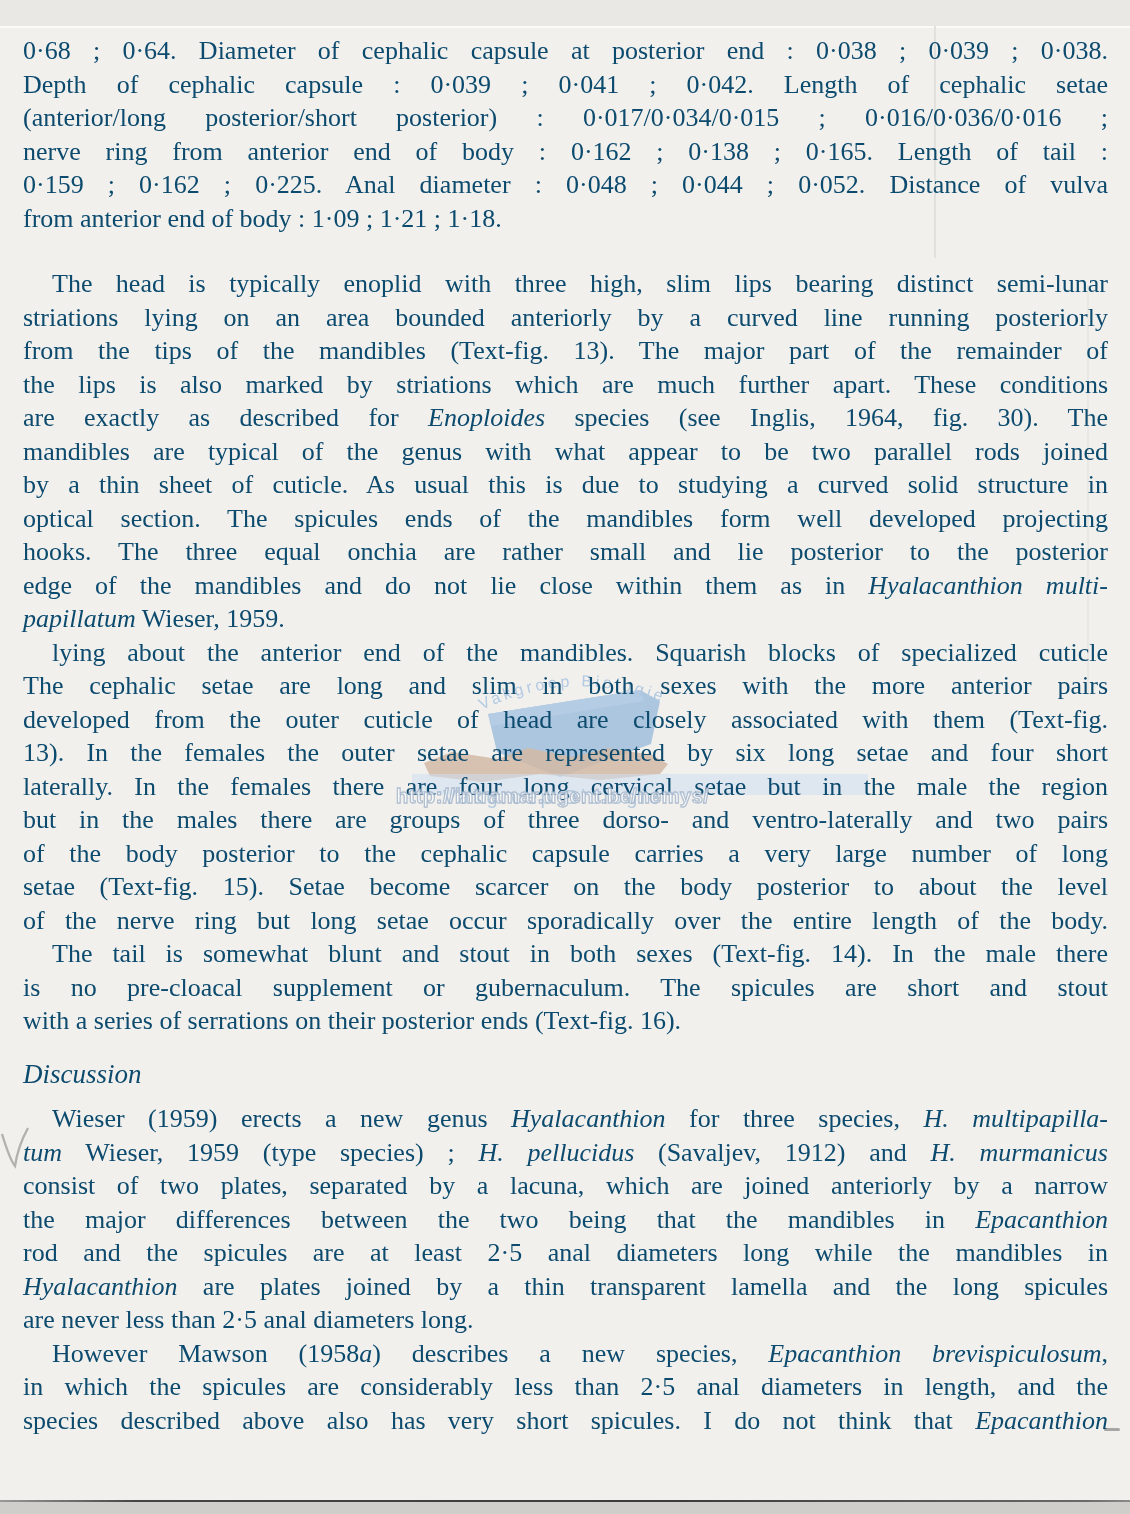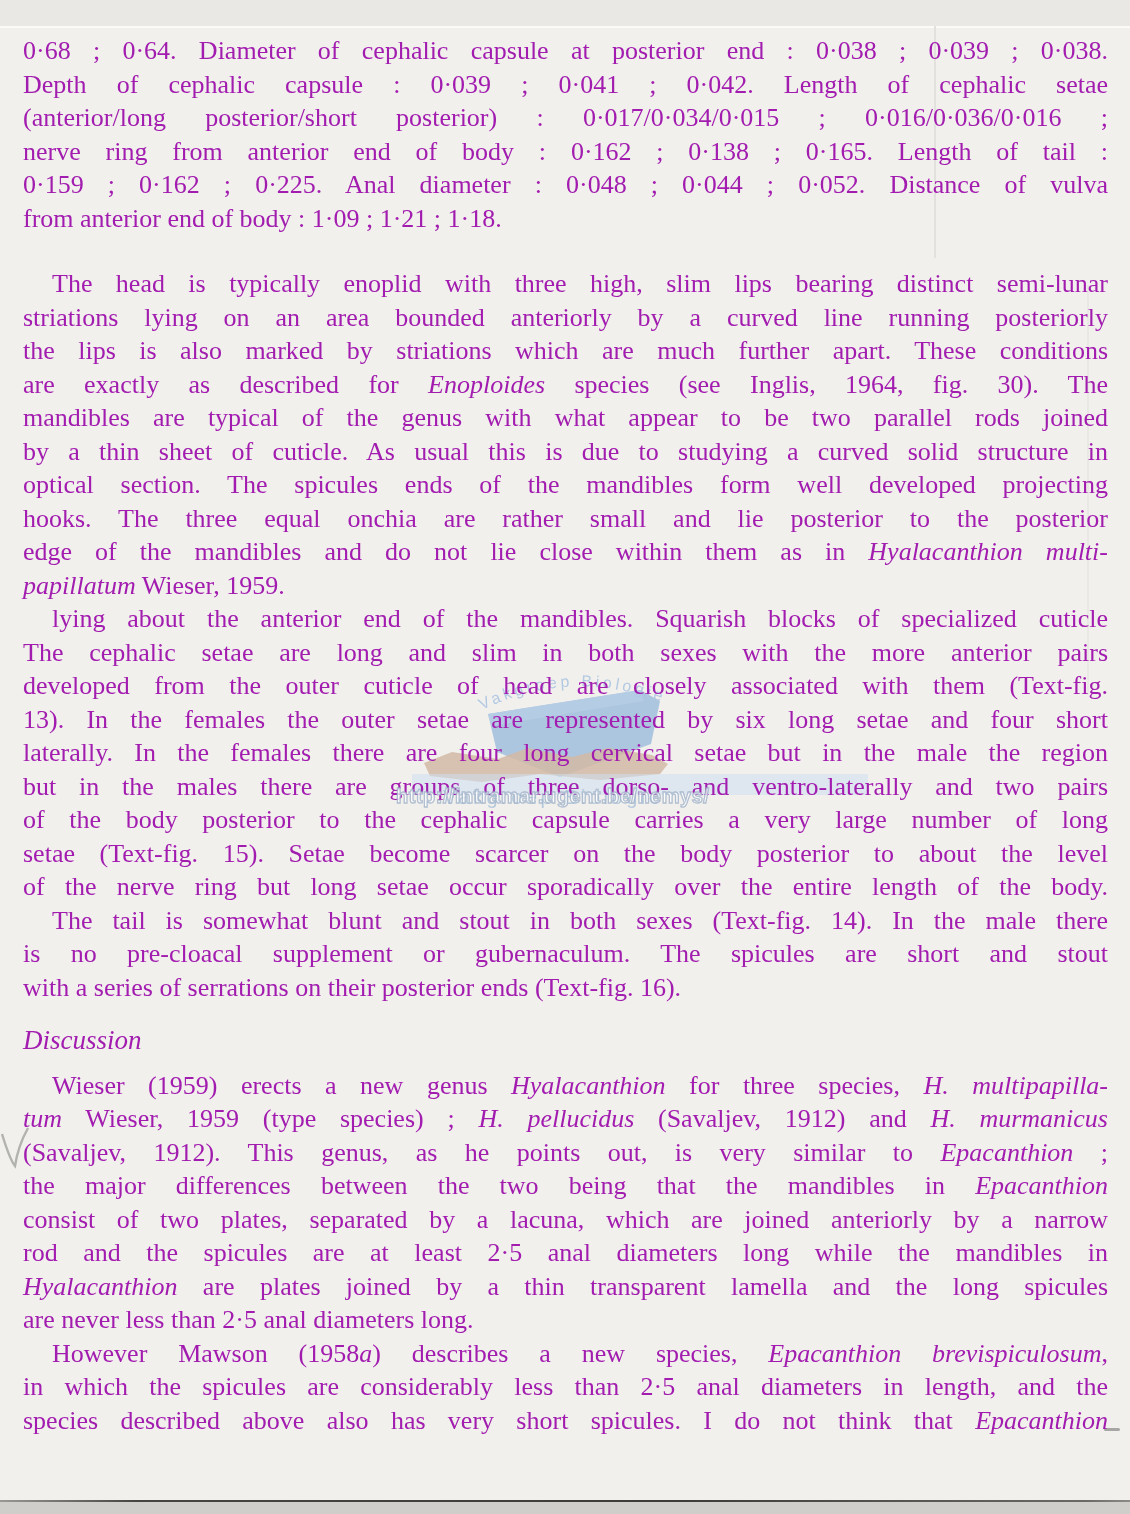--- a/index.html
+++ b/index.html
@@ -55,21 +55,21 @@
     font-family:"Liberation Sans","DejaVu Sans",sans-serif;
     font-weight:bold;font-size:20px;letter-spacing:.5px;
     color:rgba(255,255,255,.78);
     -webkit-text-stroke:1.3px rgba(154,172,196,.75);
     white-space:nowrap;
   }
 
   
   .text-col{
     position:absolute;left:23px;top:34px;width:1085px;
-    color:#a21caf;font-size:26px;line-height:33.5px;z-index:2;
+    color:#0c4a6e;font-size:26px;line-height:33.5px;z-index:2;
   }
   .line{
     text-align:justify;
     text-align-last:justify;
     white-space:nowrap;
   }
   .line.no-stretch{text-align-last:left;}
   .para.indent .line:first-child{text-indent:29px;}
   .heading{font-style:italic;font-size:27px;}
   em{font-style:italic;}
@@ -109,20 +109,21 @@
         <div class="line"><span>0·68 ; 0·64.  Diameter of cephalic capsule at posterior end :  0·038 ;  0·039 ;  0·038.</span></div>
         <div class="line"><span>Depth of cephalic capsule :  0·039 ;  0·041 ;  0·042.  Length of cephalic setae</span></div>
         <div class="line"><span>(anterior/long posterior/short posterior) :  0·017/0·034/0·015 ;  0·016/0·036/0·016 ;</span></div>
         <div class="line"><span>nerve ring from anterior end of body :  0·162 ;  0·138 ;  0·165.  Length of tail :</span></div>
         <div class="line"><span>0·159 ;  0·162 ;  0·225.  Anal diameter :  0·048 ;  0·044 ;  0·052.  Distance of vulva</span></div>
         <div class="line no-stretch"><span>from anterior end of body :  1·09 ;  1·21 ;  1·18.</span></div>
       </div>
       <div class="para indent" id="block-head-description">
         <div class="line"><span>The head is typically enoplid with three high, slim lips bearing distinct semi-lunar</span></div>
         <div class="line"><span>striations lying on an area bounded anteriorly by a curved line running posteriorly</span></div>
+        <div class="line"><span>from the tips of the mandibles (Text-fig. 13).  The major part of the remainder of</span></div>
         <div class="line"><span>the lips is also marked by striations which are much further apart.  These conditions</span></div>
         <div class="line"><span>are exactly as described for </span><em>Enoploides</em><span> species (see Inglis, 1964, fig. 30).  The</span></div>
         <div class="line"><span>mandibles are typical of the genus with what appear to be two parallel rods joined</span></div>
         <div class="line"><span>by a thin sheet of cuticle.  As usual this is due to studying a curved solid structure in</span></div>
         <div class="line"><span>optical section.  The spicules ends of the mandibles form well developed projecting</span></div>
         <div class="line"><span>hooks.  The three equal onchia are rather small and lie posterior to the posterior</span></div>
         <div class="line"><span>edge of the mandibles and do not lie close within them as in </span><em>Hyalacanthion multi-</em></div>
         <div class="line no-stretch"><em>papillatum</em><span> Wieser, 1959.</span></div>
       </div>
       <div class="para indent" id="block-cephalic-setae">
@@ -138,23 +139,22 @@
       </div>
       <div class="para indent" id="block-tail">
         <div class="line"><span>The tail is somewhat blunt and stout in both sexes (Text-fig. 14).  In the male there</span></div>
         <div class="line"><span>is no pre-cloacal supplement or gubernaculum.  The spicules are short and stout</span></div>
         <div class="line no-stretch"><span>with a series of serrations on their posterior ends (Text-fig. 16).</span></div>
       </div>
       <div class="heading" id="block-discussion-heading">Discussion</div>
       <div class="para indent" id="block-wieser-discussion">
         <div class="line"><span>Wieser (1959) erects a new genus </span><em>Hyalacanthion</em><span> for three species, </span><em>H. multipapilla-</em></div>
         <div class="line"><em>tum</em><span> Wieser, 1959 (type species) ;  </span><em>H. pellucidus</em><span> (Savaljev, 1912) and </span><em>H. murmanicus</em></div>
-        <div class="line"><span>(Savaljev, 1912).  This genus, as he points out, is very similar to </span><em>Epacanthion</em><span> ;</span></div>
+        <div class="line"><span>consist of two plates, separated by a lacuna, which are joined anteriorly by a narrow</span></div>
         <div class="line"><span>the major differences between the two being that the mandibles in </span><em>Epacanthion</em></div>
-        <div class="line"><span>consist of two plates, separated by a lacuna, which are joined anteriorly by a narrow</span></div>
         <div class="line"><span>rod and the spicules are at least 2·5 anal diameters long while the mandibles in</span></div>
         <div class="line"><em>Hyalacanthion</em><span> are plates joined by a thin transparent lamella and the long spicules</span></div>
         <div class="line no-stretch"><span>are never less than 2·5 anal diameters long.</span></div>
       </div>
       <div class="para indent" id="block-mawson-discussion">
         <div class="line"><span>However Mawson (1958</span><em>a</em><span>) describes a new species, </span><em>Epacanthion brevispiculosum</em><span>,</span></div>
         <div class="line"><span>in which the spicules are considerably less than 2·5 anal diameters in length, and the</span></div>
         <div class="line"><span>species described above also has very short spicules.  I do not think that </span><em>Epacanthion</em></div>
       </div>
     </div>

